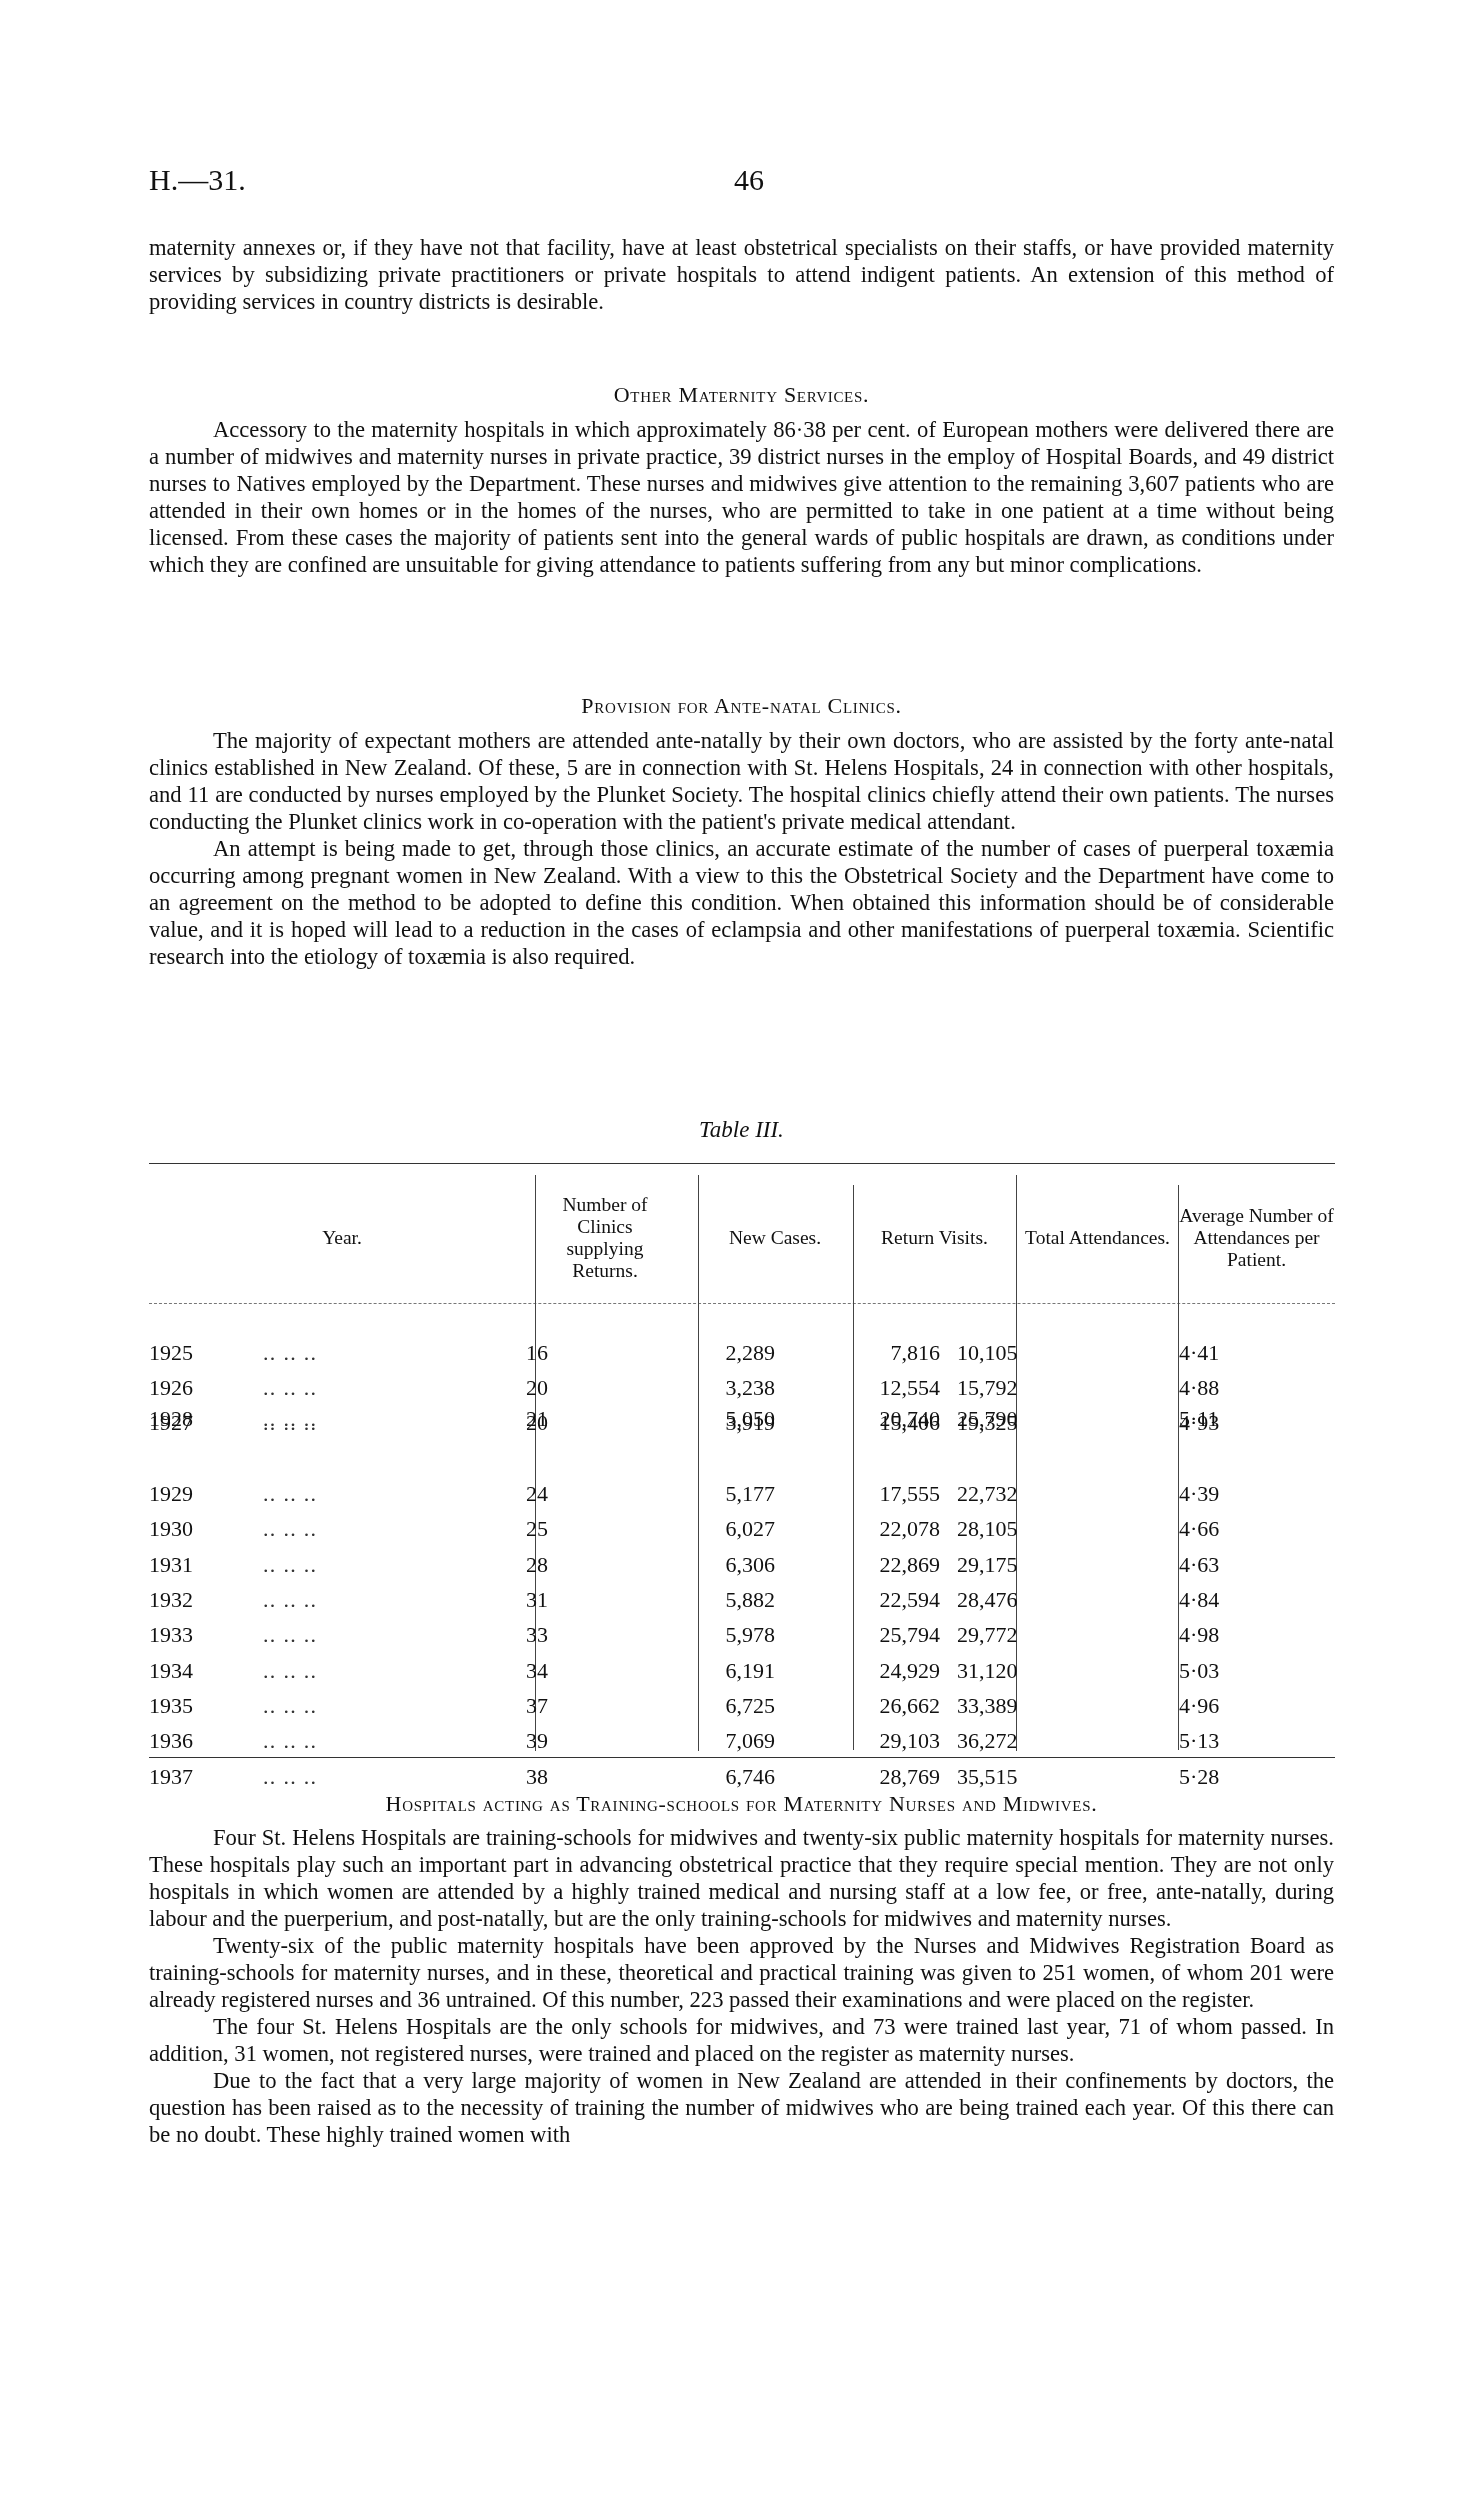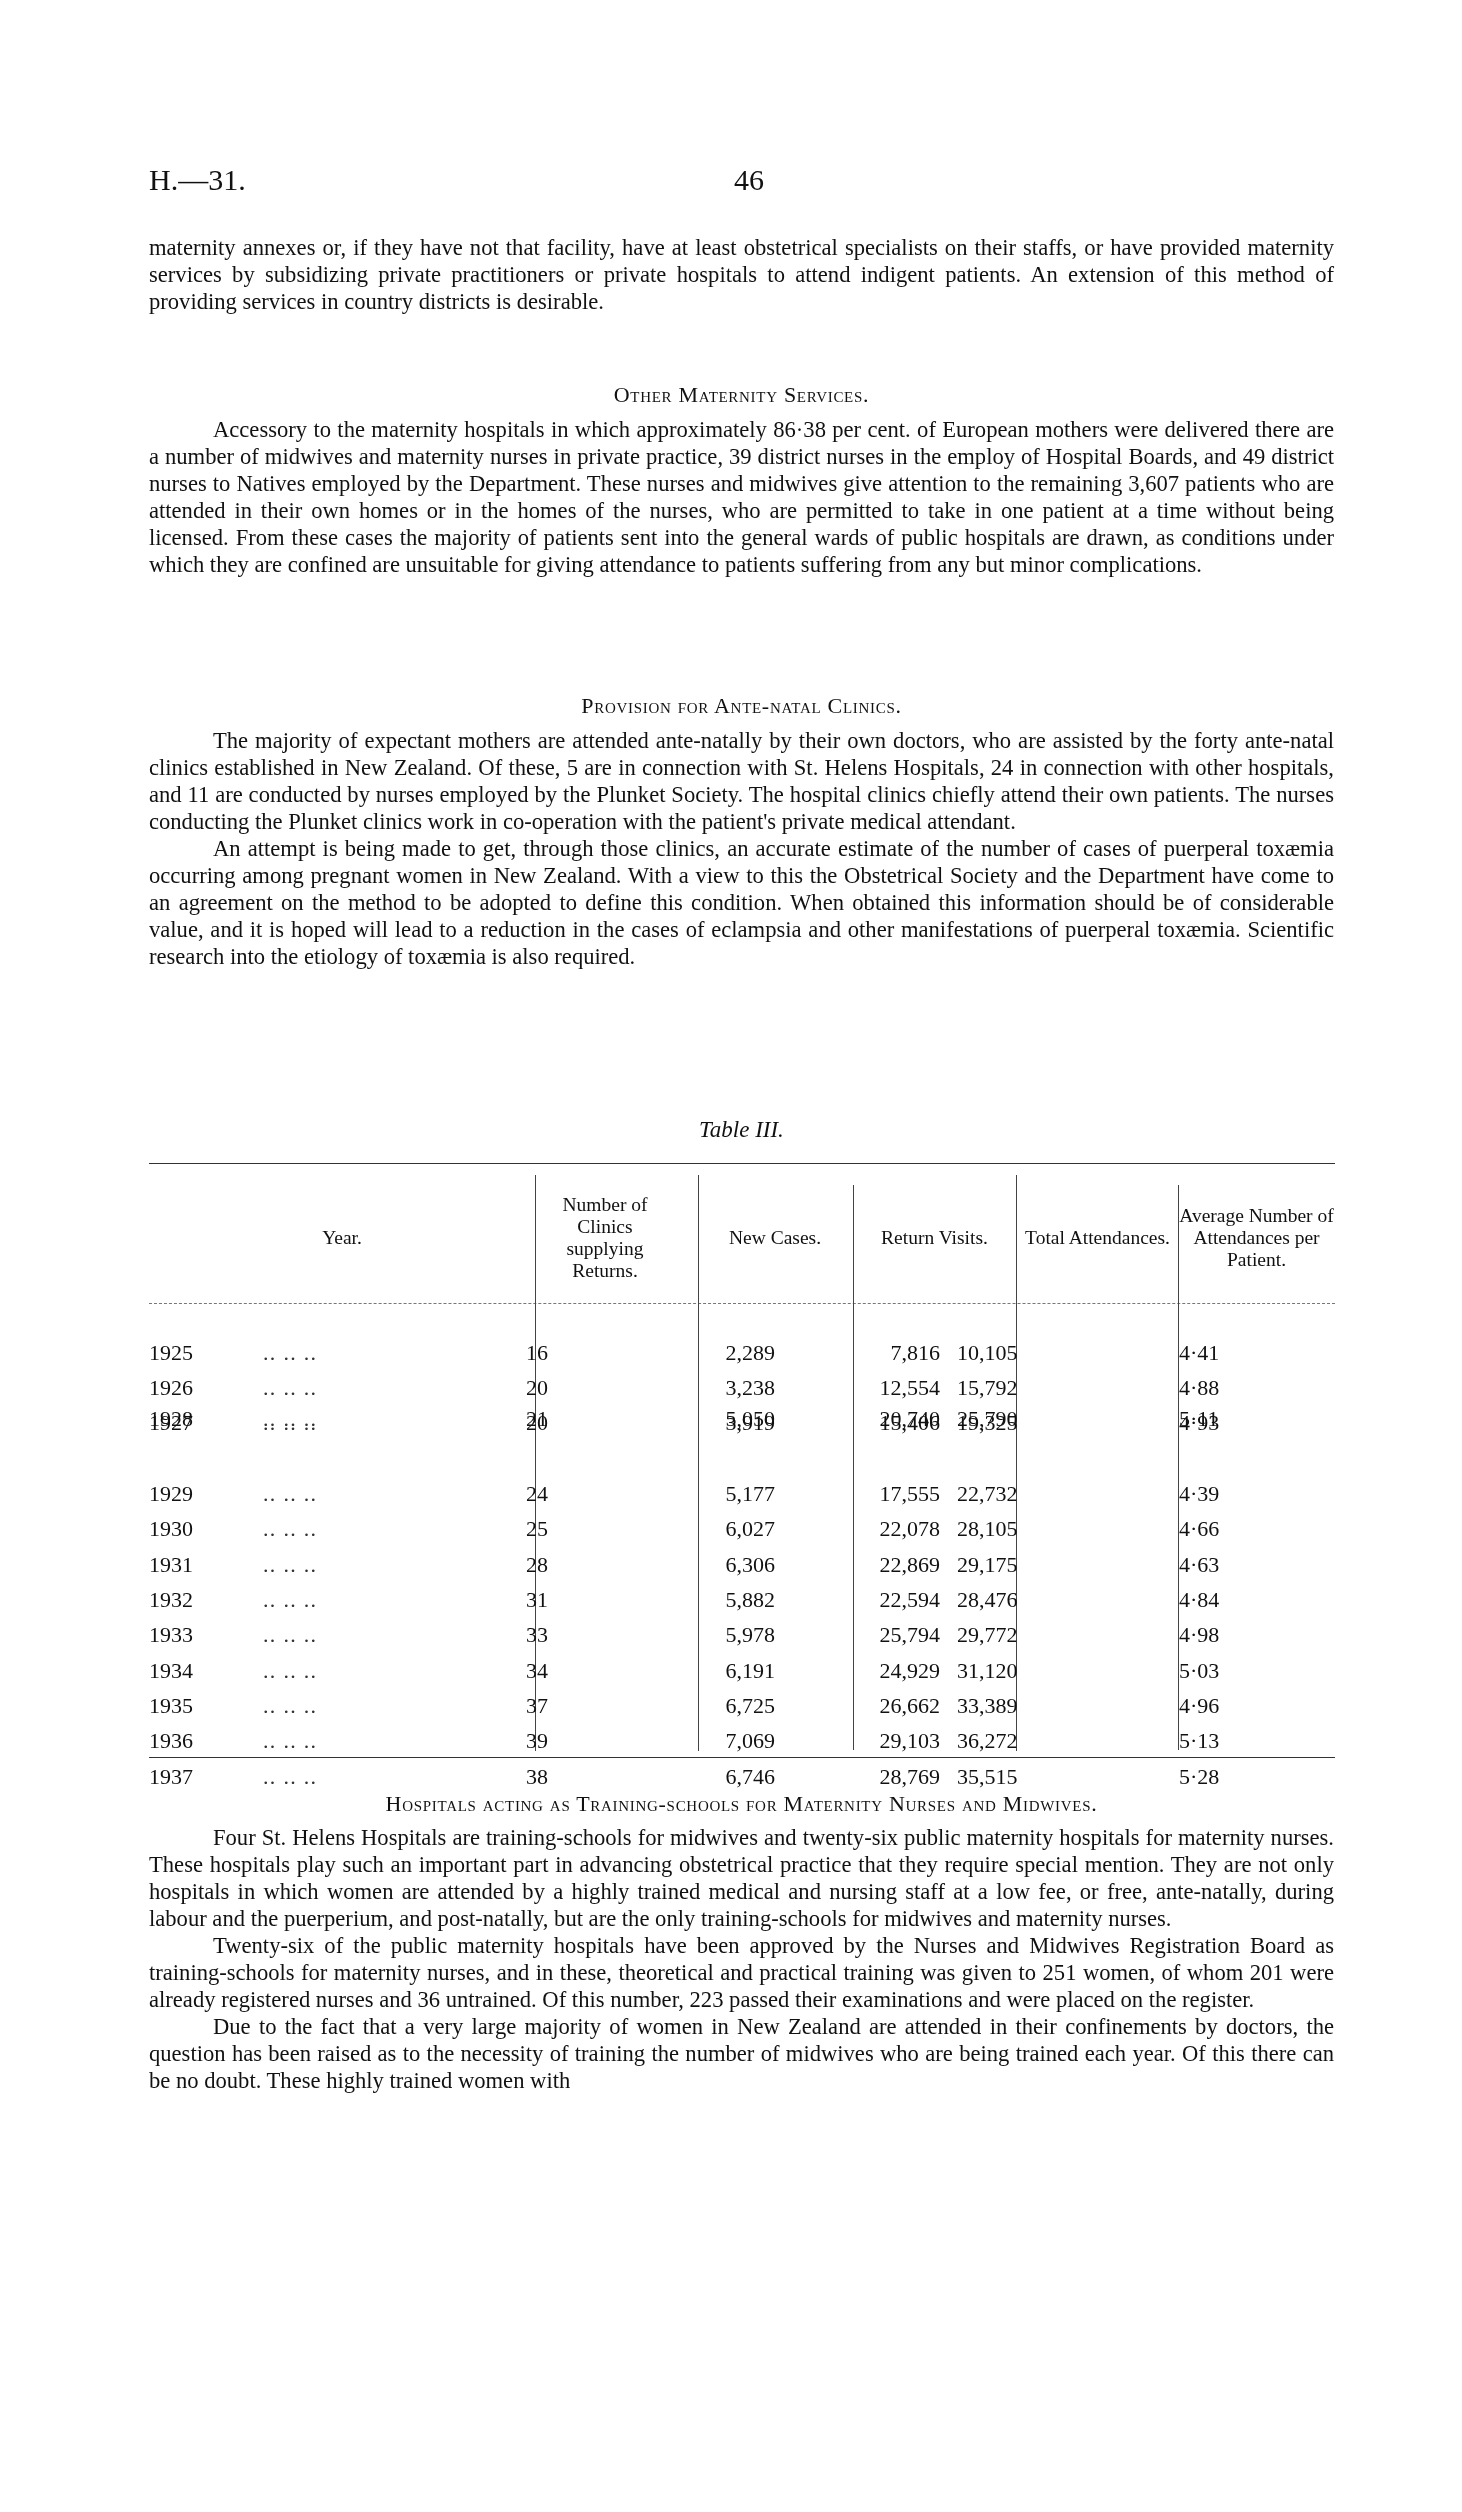--- a/index.html
+++ b/index.html
@@ -202,15 +202,16 @@
         <span class="c-tot">35,515</span>
         <span class="c-avg">5·28</span>
       </div>
     </div>
 </div>
 
 <div class="heading" style="top:1791px;">Hospitals acting as Training-schools for Maternity Nurses and Midwives.</div>
 <div class="body-block" style="top:1824px;">
   <p>Four St. Helens Hospitals are training-schools for midwives and twenty-six public maternity hospitals for maternity nurses.  These hospitals play such an important part in advancing obstetrical practice that they require special mention.  They are not only hospitals in which women are attended by a highly trained medical and nursing staff at a low fee, or free, ante-natally, during labour and the puerperium, and post-natally, but are the only training-schools for midwives and maternity nurses.</p>
   <p>Twenty-six of the public maternity hospitals have been approved by the Nurses and Midwives Registration Board as training-schools for maternity nurses, and in these, theoretical and practical training was given to 251 women, of whom 201 were already registered nurses and 36 untrained.  Of this number, 223 passed their examinations and were placed on the register.</p>
+  <p>The four St. Helens Hospitals are the only schools for midwives, and 73 were trained last year, 71 of whom passed.  In addition, 31 women, not registered nurses, were trained and placed on the register as maternity nurses.</p>
   <p>Due to the fact that a very large majority of women in New Zealand are attended in their confinements by doctors, the question has been raised as to the necessity of training the number of midwives who are being trained each year.  Of this there can be no doubt.  These highly trained women with</p>
 </div>
 
 
 </body></html>

